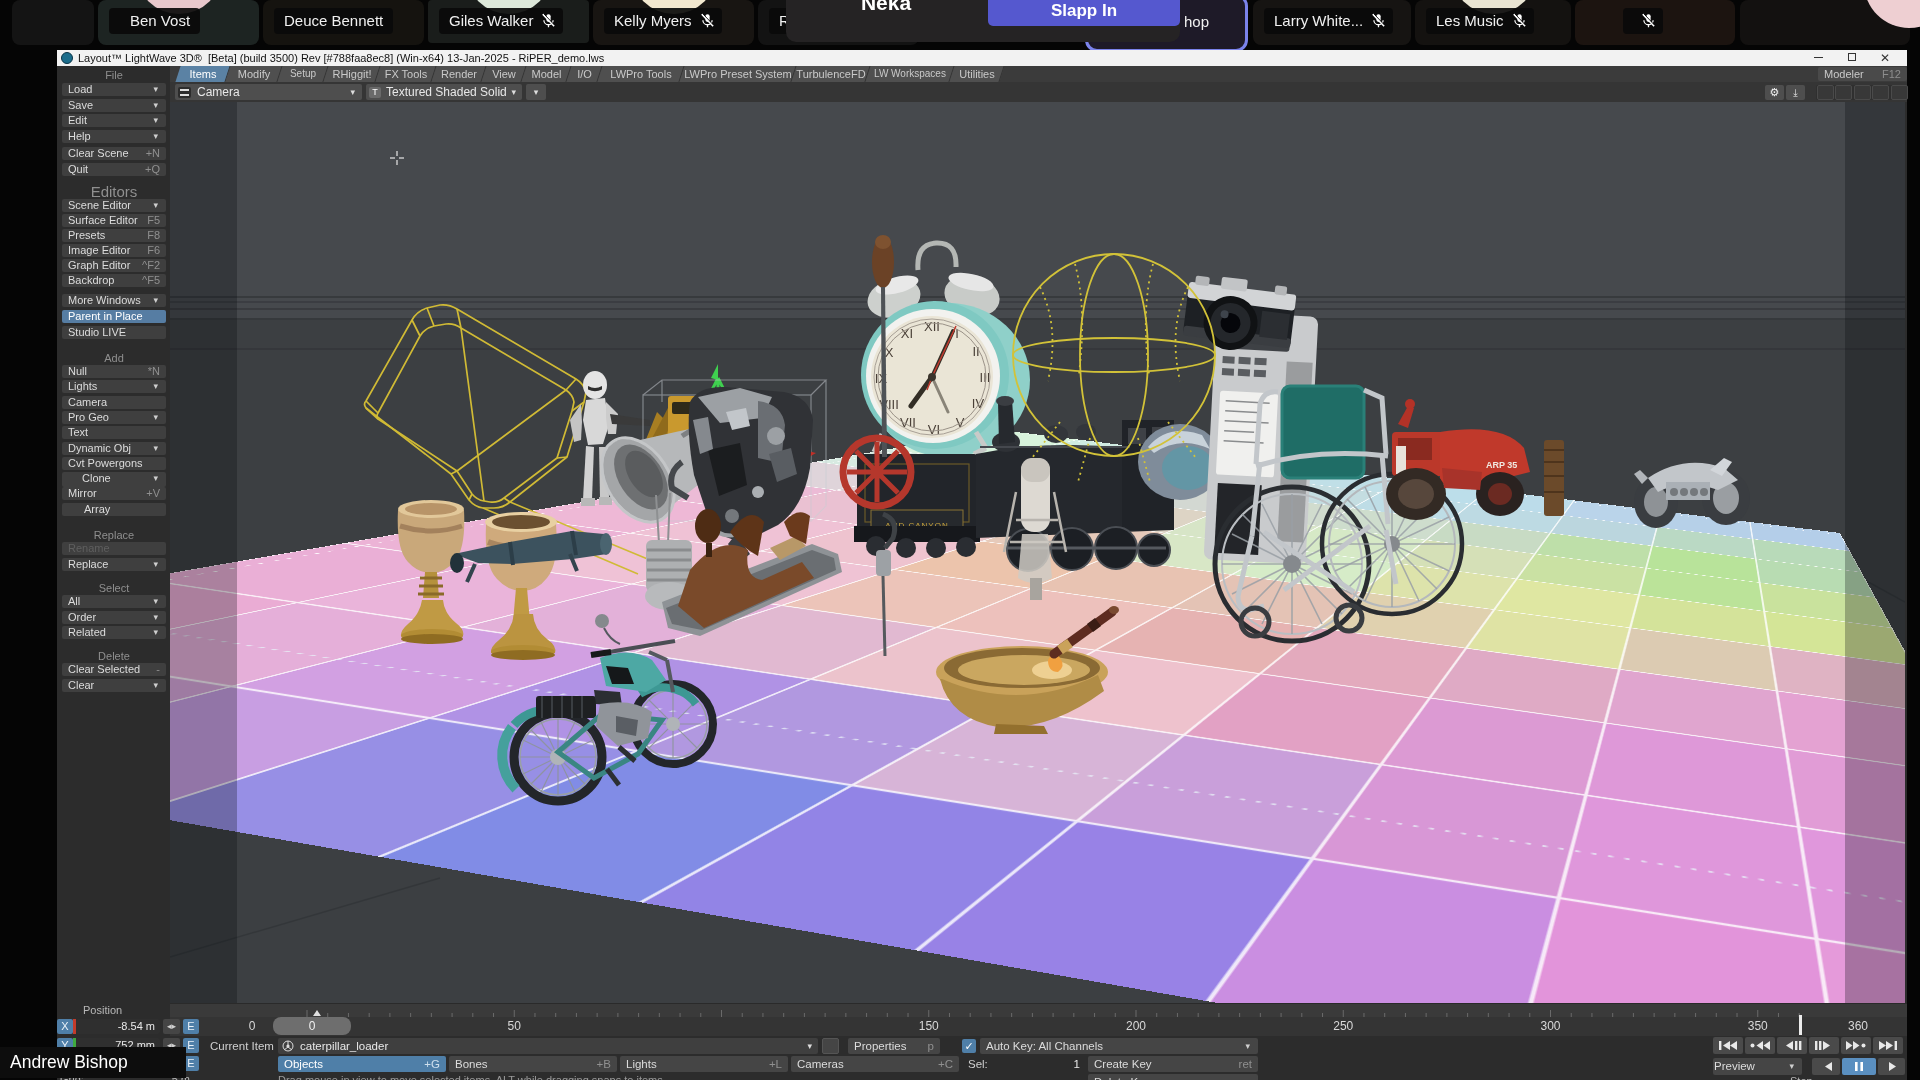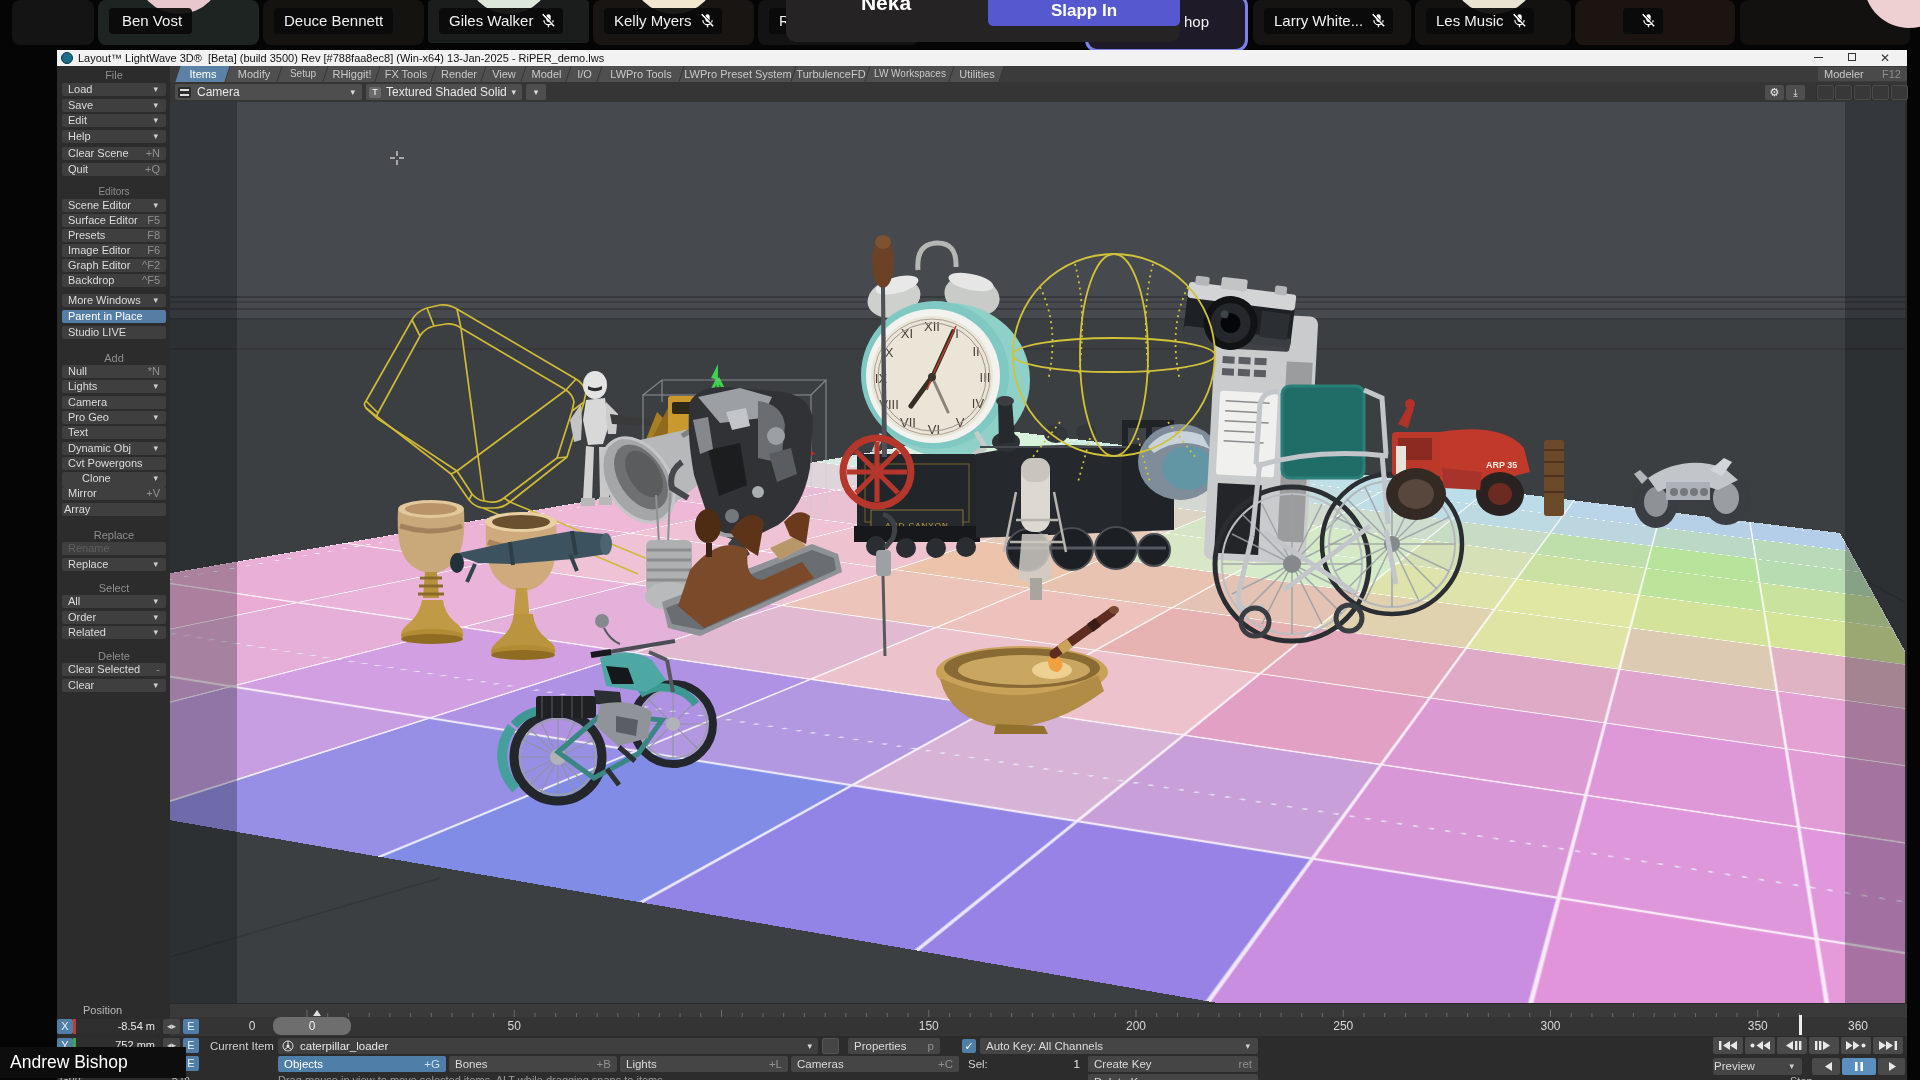--- a/index.html
+++ b/index.html
@@ -1,20 +1,20 @@
 <!DOCTYPE html>
 <html><head><meta charset="utf-8"><style>
 *{margin:0;padding:0;box-sizing:border-box;font-family:"Liberation Sans",sans-serif}
 body{width:1920px;height:1080px;background:#050505;overflow:hidden;position:relative}
 .abs{position:absolute}
 </style></head><body>
 <div class="abs" style="left:12px;top:0;width:82px;height:45px;background:#141414;border-radius:8px;overflow:hidden"></div>
 <div class="abs" style="left:98px;top:0;width:161px;height:45px;background:#1d2422;border-radius:8px;overflow:hidden">
     <div class="abs" style="left:38px;top:-72px;width:86px;height:86px;border-radius:50%;background:#e8c8cc"></div>
-    <div class="abs" style="left:11px;top:8px;height:26px;padding:0 10px 0 13px;background:rgba(10,10,10,.92);border-radius:4px;color:#f0f0f0;font-size:15px;line-height:26px;white-space:nowrap">Ben Vost</div>
+    <div class="abs" style="left:11px;top:8px;height:26px;padding:0 10px 0 21px;background:rgba(10,10,10,.92);border-radius:4px;color:#f0f0f0;font-size:15px;line-height:26px;white-space:nowrap">Ben Vost</div>
   </div>
 <div class="abs" style="left:263px;top:0;width:161px;height:45px;background:#15130f;border-radius:8px;overflow:hidden">
     <div class="abs" style="left:11px;top:8px;height:26px;padding:0 10px 0 10px;background:rgba(10,10,10,.92);border-radius:4px;color:#f0f0f0;font-size:15px;line-height:26px;white-space:nowrap">Deuce Bennett</div>
   </div>
 <div class="abs" style="left:428px;top:0;width:161px;height:43px;background:#1a1d1b;border-radius:4px;overflow:hidden">
     <div class="abs" style="left:38px;top:-72px;width:86px;height:86px;border-radius:50%;background:#dde8da"></div>
     <div class="abs" style="left:11px;top:8px;height:26px;padding:0 30px 0 10px;background:rgba(10,10,10,.92);border-radius:4px;color:#f0f0f0;font-size:15px;line-height:26px;white-space:nowrap">Giles Walker<svg width="17" height="17" viewBox="0 0 24 24" style="position:absolute;right:6px;top:4px">
         <g stroke="#fff" stroke-width="1.8" fill="none">
           <rect x="9" y="3" width="6" height="11" rx="3" fill="#fff" stroke="none"></rect>
           <path d="M5.5 11.5a6.5 6.5 0 0 0 13 0M12 18v3.5"></path>
@@ -141,41 +141,41 @@
 <div class="abs" style="left:1872.2px;top:85px;width:17px;height:15px;background:#383838;border:1px solid #4a4a4a;border-radius:2px"></div>
 <div class="abs" style="left:1890.6px;top:85px;width:17px;height:15px;background:#383838;border:1px solid #4a4a4a;border-radius:2px"></div>
 <div class="abs" style="left:57px;top:66px;width:113px;height:1014px;background:#2c2c2c"></div>
 <div style="position:absolute;left:62px;top:69px;width:104px;height:12px;color:#8f8f8f;font-size:11px;line-height:12px;text-align:center">File</div>
 <div style="position:absolute;left:62px;top:83px;width:104px;height:13px;background:#3f3f3f;border-radius:2px;color:#dcdcdc;font-size:11px;line-height:13px;padding-left:6px;box-sizing:border-box">Load<span style="position:absolute;right:8px;top:0px;color:#cfcfcf;font-size:9px">▾</span></div>
 <div style="position:absolute;left:62px;top:98.5px;width:104px;height:13px;background:#3f3f3f;border-radius:2px;color:#dcdcdc;font-size:11px;line-height:13px;padding-left:6px;box-sizing:border-box">Save<span style="position:absolute;right:8px;top:0px;color:#cfcfcf;font-size:9px">▾</span></div>
 <div style="position:absolute;left:62px;top:114.0px;width:104px;height:13px;background:#3f3f3f;border-radius:2px;color:#dcdcdc;font-size:11px;line-height:13px;padding-left:6px;box-sizing:border-box">Edit<span style="position:absolute;right:8px;top:0px;color:#cfcfcf;font-size:9px">▾</span></div>
 <div style="position:absolute;left:62px;top:129.5px;width:104px;height:13px;background:#3f3f3f;border-radius:2px;color:#dcdcdc;font-size:11px;line-height:13px;padding-left:6px;box-sizing:border-box">Help<span style="position:absolute;right:8px;top:0px;color:#cfcfcf;font-size:9px">▾</span></div>
 <div style="position:absolute;left:62px;top:147px;width:104px;height:13px;background:#3f3f3f;border-radius:2px;color:#dcdcdc;font-size:11px;line-height:13px;padding-left:6px;box-sizing:border-box">Clear Scene<span style="position:absolute;right:6px;color:#909090">+N</span></div>
 <div style="position:absolute;left:62px;top:162.5px;width:104px;height:13px;background:#3f3f3f;border-radius:2px;color:#dcdcdc;font-size:11px;line-height:13px;padding-left:6px;box-sizing:border-box">Quit<span style="position:absolute;right:6px;color:#909090">+Q</span></div>
-<div style="position:absolute;left:62px;top:186px;width:104px;height:12px;color:#8f8f8f;font-size:10px;line-height:12px;text-align:center">Editors</div>
+<div style="position:absolute;left:62px;top:186px;width:104px;height:12px;color:#8f8f8f;font-size:15px;line-height:12px;text-align:center">Editors</div>
 <div style="position:absolute;left:62px;top:199px;width:104px;height:13px;background:#3f3f3f;border-radius:2px;color:#dcdcdc;font-size:11px;line-height:13px;padding-left:6px;box-sizing:border-box">Scene Editor<span style="position:absolute;right:8px;top:0px;color:#cfcfcf;font-size:9px">▾</span></div>
 <div style="position:absolute;left:62px;top:214px;width:104px;height:13px;background:#3f3f3f;border-radius:2px;color:#dcdcdc;font-size:11px;line-height:13px;padding-left:6px;box-sizing:border-box">Surface Editor<span style="position:absolute;right:6px;color:#909090">F5</span></div>
 <div style="position:absolute;left:62px;top:229px;width:104px;height:13px;background:#3f3f3f;border-radius:2px;color:#dcdcdc;font-size:11px;line-height:13px;padding-left:6px;box-sizing:border-box">Presets<span style="position:absolute;right:6px;color:#909090">F8</span></div>
 <div style="position:absolute;left:62px;top:244px;width:104px;height:13px;background:#3f3f3f;border-radius:2px;color:#dcdcdc;font-size:11px;line-height:13px;padding-left:6px;box-sizing:border-box">Image Editor<span style="position:absolute;right:6px;color:#909090">F6</span></div>
 <div style="position:absolute;left:62px;top:259px;width:104px;height:13px;background:#3f3f3f;border-radius:2px;color:#dcdcdc;font-size:11px;line-height:13px;padding-left:6px;box-sizing:border-box">Graph Editor<span style="position:absolute;right:6px;color:#909090">^F2</span></div>
 <div style="position:absolute;left:62px;top:274px;width:104px;height:13px;background:#3f3f3f;border-radius:2px;color:#dcdcdc;font-size:11px;line-height:13px;padding-left:6px;box-sizing:border-box">Backdrop<span style="position:absolute;right:6px;color:#909090">^F5</span></div>
 <div style="position:absolute;left:62px;top:294px;width:104px;height:13px;background:#3f3f3f;border-radius:2px;color:#dcdcdc;font-size:11px;line-height:13px;padding-left:6px;box-sizing:border-box">More Windows<span style="position:absolute;right:8px;top:0px;color:#cfcfcf;font-size:9px">▾</span></div>
 <div style="position:absolute;left:62px;top:310px;width:104px;height:13px;background:#567da3;border-radius:2px;color:#ffffff;font-size:11px;line-height:13px;padding-left:6px;box-sizing:border-box">Parent in Place</div>
 <div style="position:absolute;left:62px;top:325.5px;width:104px;height:13px;background:#3f3f3f;border-radius:2px;color:#dcdcdc;font-size:11px;line-height:13px;padding-left:6px;box-sizing:border-box">Studio LIVE</div>
 <div style="position:absolute;left:62px;top:352px;width:104px;height:12px;color:#8f8f8f;font-size:11px;line-height:12px;text-align:center">Add</div>
 <div style="position:absolute;left:62px;top:365px;width:104px;height:13px;background:#3f3f3f;border-radius:2px;color:#dcdcdc;font-size:11px;line-height:13px;padding-left:6px;box-sizing:border-box">Null<span style="position:absolute;right:6px;color:#909090">*N</span></div>
 <div style="position:absolute;left:62px;top:380.3px;width:104px;height:13px;background:#3f3f3f;border-radius:2px;color:#dcdcdc;font-size:11px;line-height:13px;padding-left:6px;box-sizing:border-box">Lights<span style="position:absolute;right:8px;top:0px;color:#cfcfcf;font-size:9px">▾</span></div>
 <div style="position:absolute;left:62px;top:395.6px;width:104px;height:13px;background:#3f3f3f;border-radius:2px;color:#dcdcdc;font-size:11px;line-height:13px;padding-left:6px;box-sizing:border-box">Camera</div>
 <div style="position:absolute;left:62px;top:410.90000000000003px;width:104px;height:13px;background:#3f3f3f;border-radius:2px;color:#dcdcdc;font-size:11px;line-height:13px;padding-left:6px;box-sizing:border-box">Pro Geo<span style="position:absolute;right:8px;top:0px;color:#cfcfcf;font-size:9px">▾</span></div>
 <div style="position:absolute;left:62px;top:426.20000000000005px;width:104px;height:13px;background:#3f3f3f;border-radius:2px;color:#dcdcdc;font-size:11px;line-height:13px;padding-left:6px;box-sizing:border-box">Text</div>
 <div style="position:absolute;left:62px;top:441.50000000000006px;width:104px;height:13px;background:#3f3f3f;border-radius:2px;color:#dcdcdc;font-size:11px;line-height:13px;padding-left:6px;box-sizing:border-box">Dynamic Obj<span style="position:absolute;right:8px;top:0px;color:#cfcfcf;font-size:9px">▾</span></div>
 <div style="position:absolute;left:62px;top:456.80000000000007px;width:104px;height:13px;background:#3f3f3f;border-radius:2px;color:#dcdcdc;font-size:11px;line-height:13px;padding-left:6px;box-sizing:border-box">Cvt Powergons</div>
 <div style="position:absolute;left:62px;top:472.1000000000001px;width:104px;height:15px;background:#3f3f3f;border-radius:2px;color:#dcdcdc;font-size:11px;line-height:13px;padding-left:20px;box-sizing:border-box">Clone<span style="position:absolute;right:8px;top:0px;color:#cfcfcf;font-size:9px">▾</span></div>
 <div style="position:absolute;left:62px;top:487.4000000000001px;width:104px;height:13px;background:#3f3f3f;border-radius:2px;color:#dcdcdc;font-size:11px;line-height:13px;padding-left:6px;box-sizing:border-box">Mirror<span style="position:absolute;right:6px;color:#909090">+V</span></div>
-<div style="position:absolute;left:62px;top:502.7000000000001px;width:104px;height:13px;background:#3f3f3f;border-radius:2px;color:#dcdcdc;font-size:11px;line-height:13px;padding-left:2px;box-sizing:border-box">Array</div>
+<div style="position:absolute;left:62px;top:502.7000000000001px;width:104px;height:13px;background:#3f3f3f;border-radius:2px;color:#dcdcdc;font-size:11px;line-height:13px;padding-left:22px;box-sizing:border-box">Array</div>
 <div style="position:absolute;left:62px;top:529px;width:104px;height:12px;color:#8f8f8f;font-size:11px;line-height:12px;text-align:center">Replace</div>
 <div style="position:absolute;left:62px;top:542px;width:104px;height:13px;background:#3f3f3f;border-radius:2px;color:#5f5f5f;font-size:11px;line-height:13px;padding-left:6px;box-sizing:border-box">Rename</div>
 <div style="position:absolute;left:62px;top:557.5px;width:104px;height:13px;background:#3f3f3f;border-radius:2px;color:#dcdcdc;font-size:11px;line-height:13px;padding-left:6px;box-sizing:border-box">Replace<span style="position:absolute;right:8px;top:0px;color:#cfcfcf;font-size:9px">▾</span></div>
 <div style="position:absolute;left:62px;top:582px;width:104px;height:12px;color:#8f8f8f;font-size:11px;line-height:12px;text-align:center">Select</div>
 <div style="position:absolute;left:62px;top:595px;width:104px;height:13px;background:#3f3f3f;border-radius:2px;color:#dcdcdc;font-size:11px;line-height:13px;padding-left:6px;box-sizing:border-box">All<span style="position:absolute;right:8px;top:0px;color:#cfcfcf;font-size:9px">▾</span></div>
 <div style="position:absolute;left:62px;top:610.5px;width:104px;height:13px;background:#3f3f3f;border-radius:2px;color:#dcdcdc;font-size:11px;line-height:13px;padding-left:6px;box-sizing:border-box">Order<span style="position:absolute;right:8px;top:0px;color:#cfcfcf;font-size:9px">▾</span></div>
 <div style="position:absolute;left:62px;top:626px;width:104px;height:13px;background:#3f3f3f;border-radius:2px;color:#dcdcdc;font-size:11px;line-height:13px;padding-left:6px;box-sizing:border-box">Related<span style="position:absolute;right:8px;top:0px;color:#cfcfcf;font-size:9px">▾</span></div>
 <div style="position:absolute;left:62px;top:650px;width:104px;height:12px;color:#8f8f8f;font-size:11px;line-height:12px;text-align:center">Delete</div>
 <div style="position:absolute;left:62px;top:663px;width:104px;height:13px;background:#3f3f3f;border-radius:2px;color:#dcdcdc;font-size:11px;line-height:13px;padding-left:6px;box-sizing:border-box">Clear Selected<span style="position:absolute;right:6px;color:#909090">-</span></div>
 <div style="position:absolute;left:62px;top:678.5px;width:104px;height:13px;background:#3f3f3f;border-radius:2px;color:#dcdcdc;font-size:11px;line-height:13px;padding-left:6px;box-sizing:border-box">Clear<span style="position:absolute;right:8px;top:0px;color:#cfcfcf;font-size:9px">▾</span></div>

